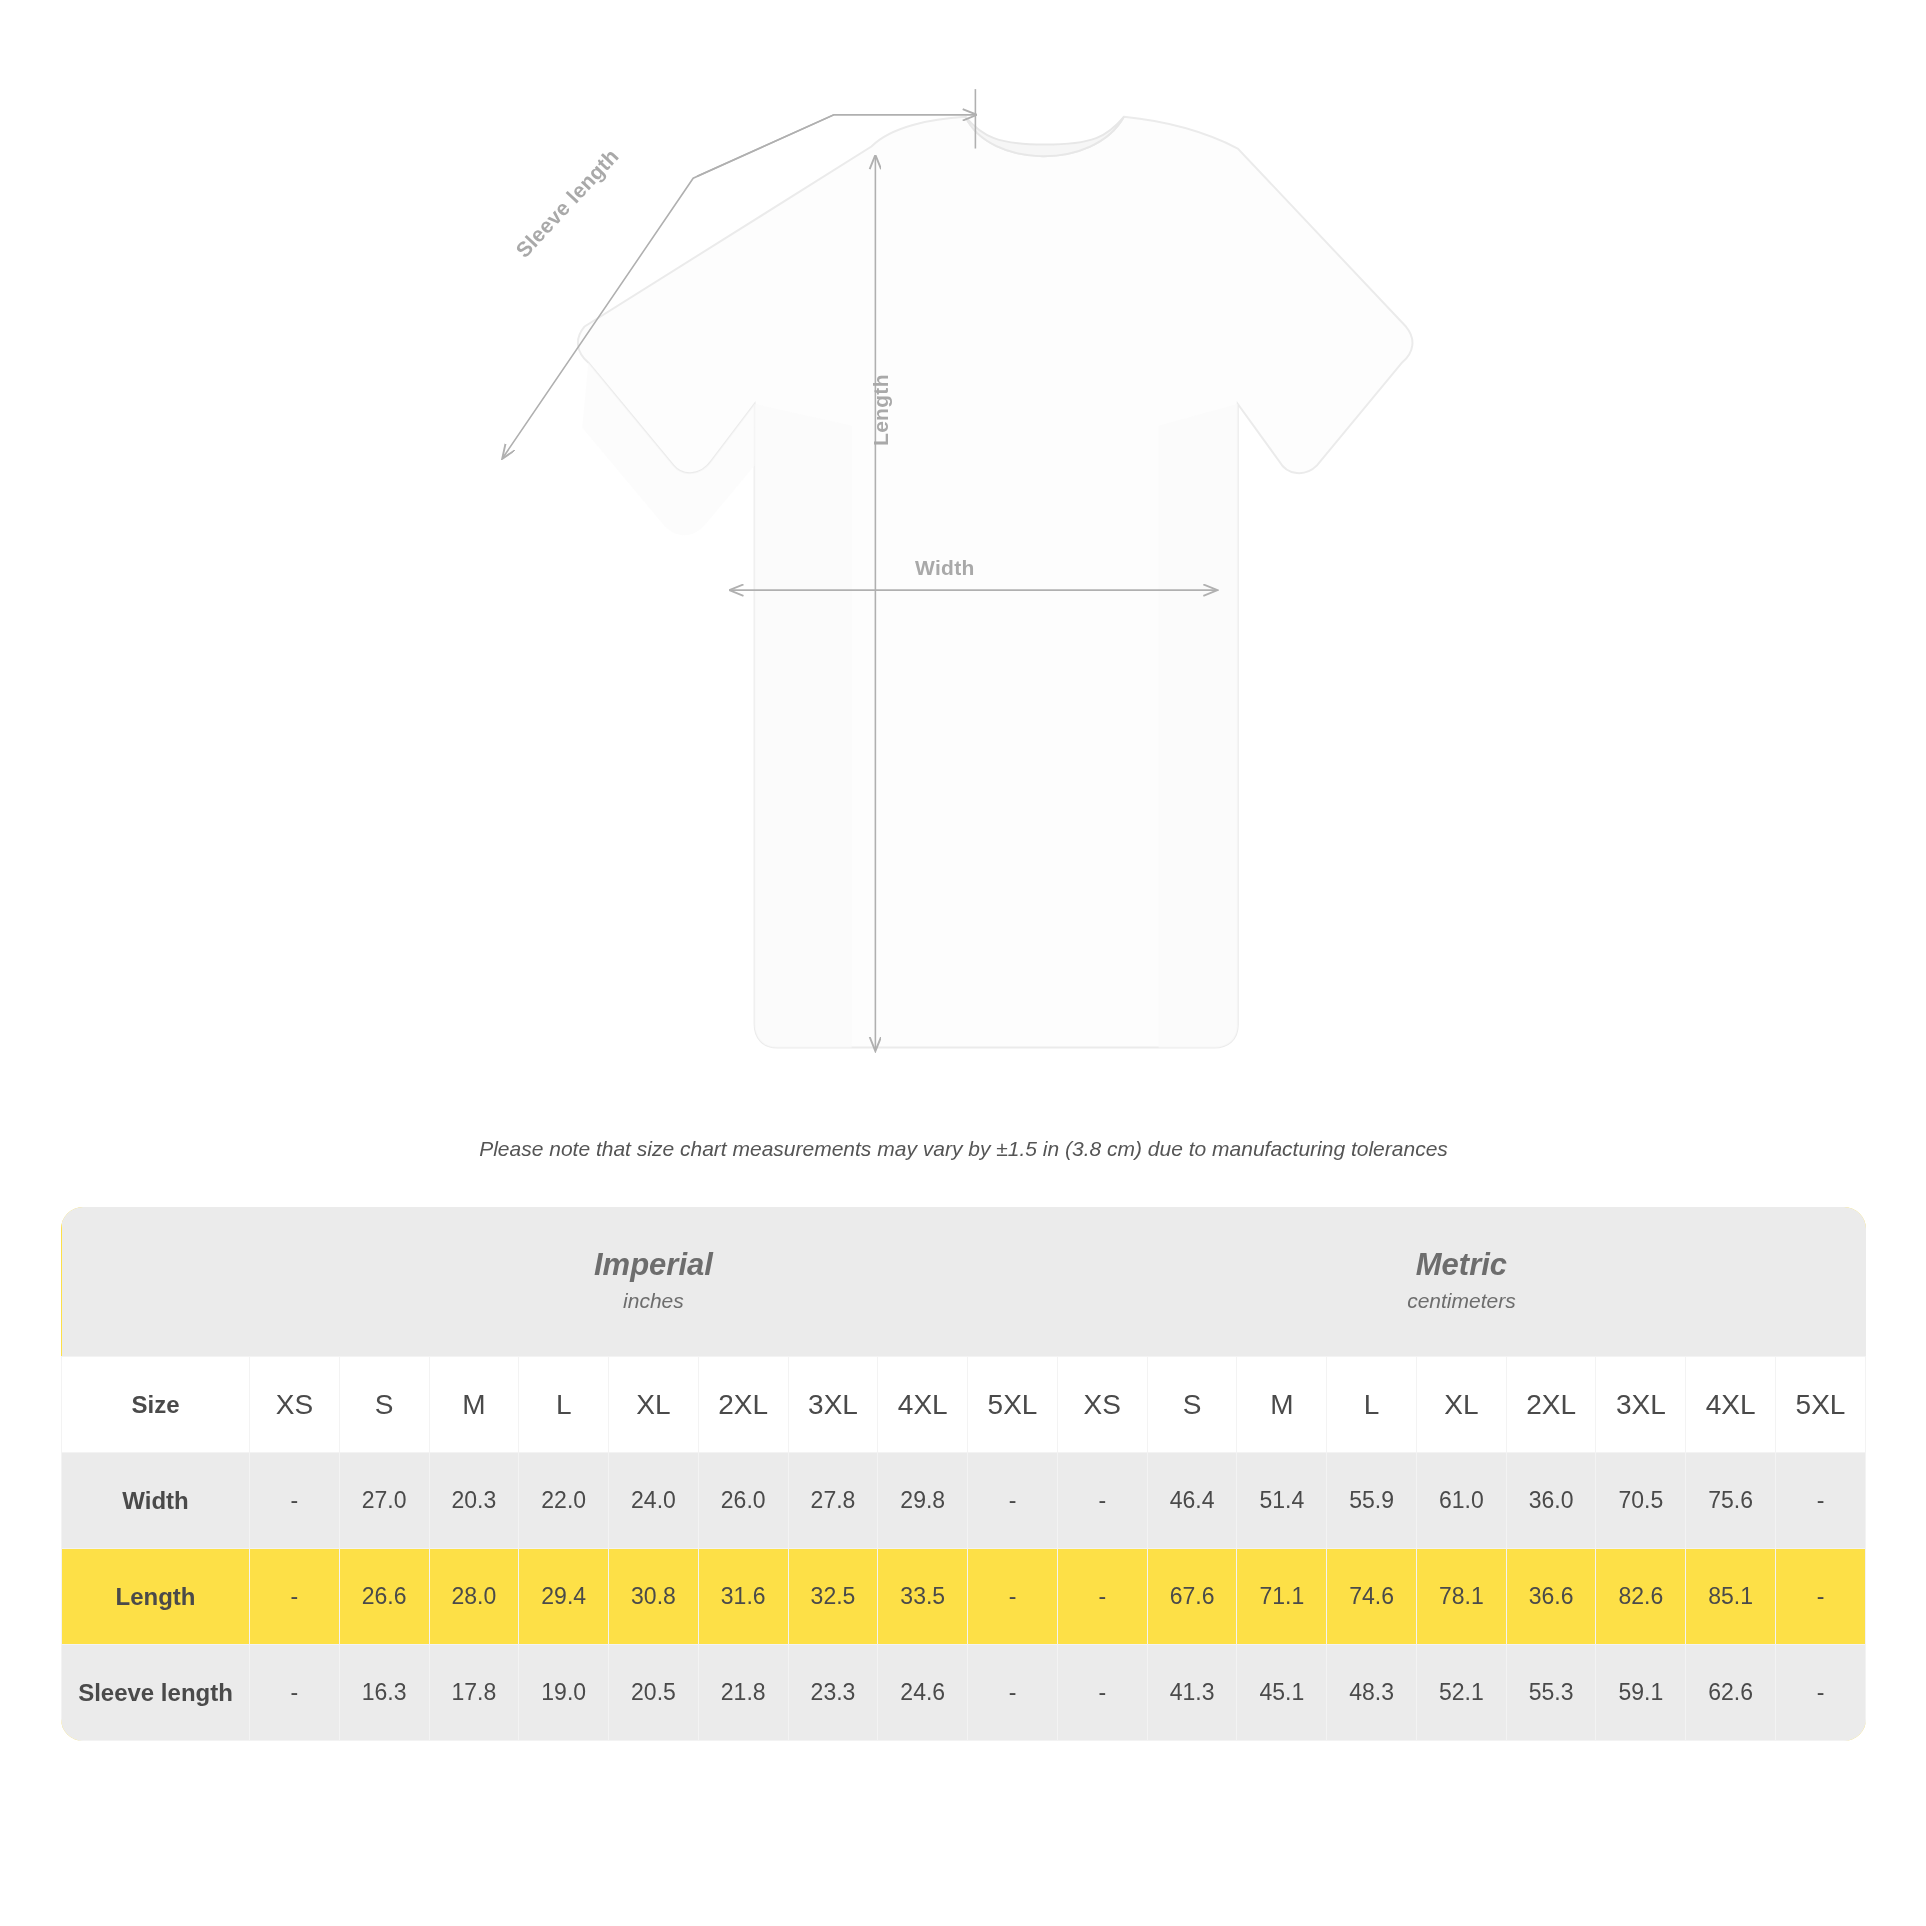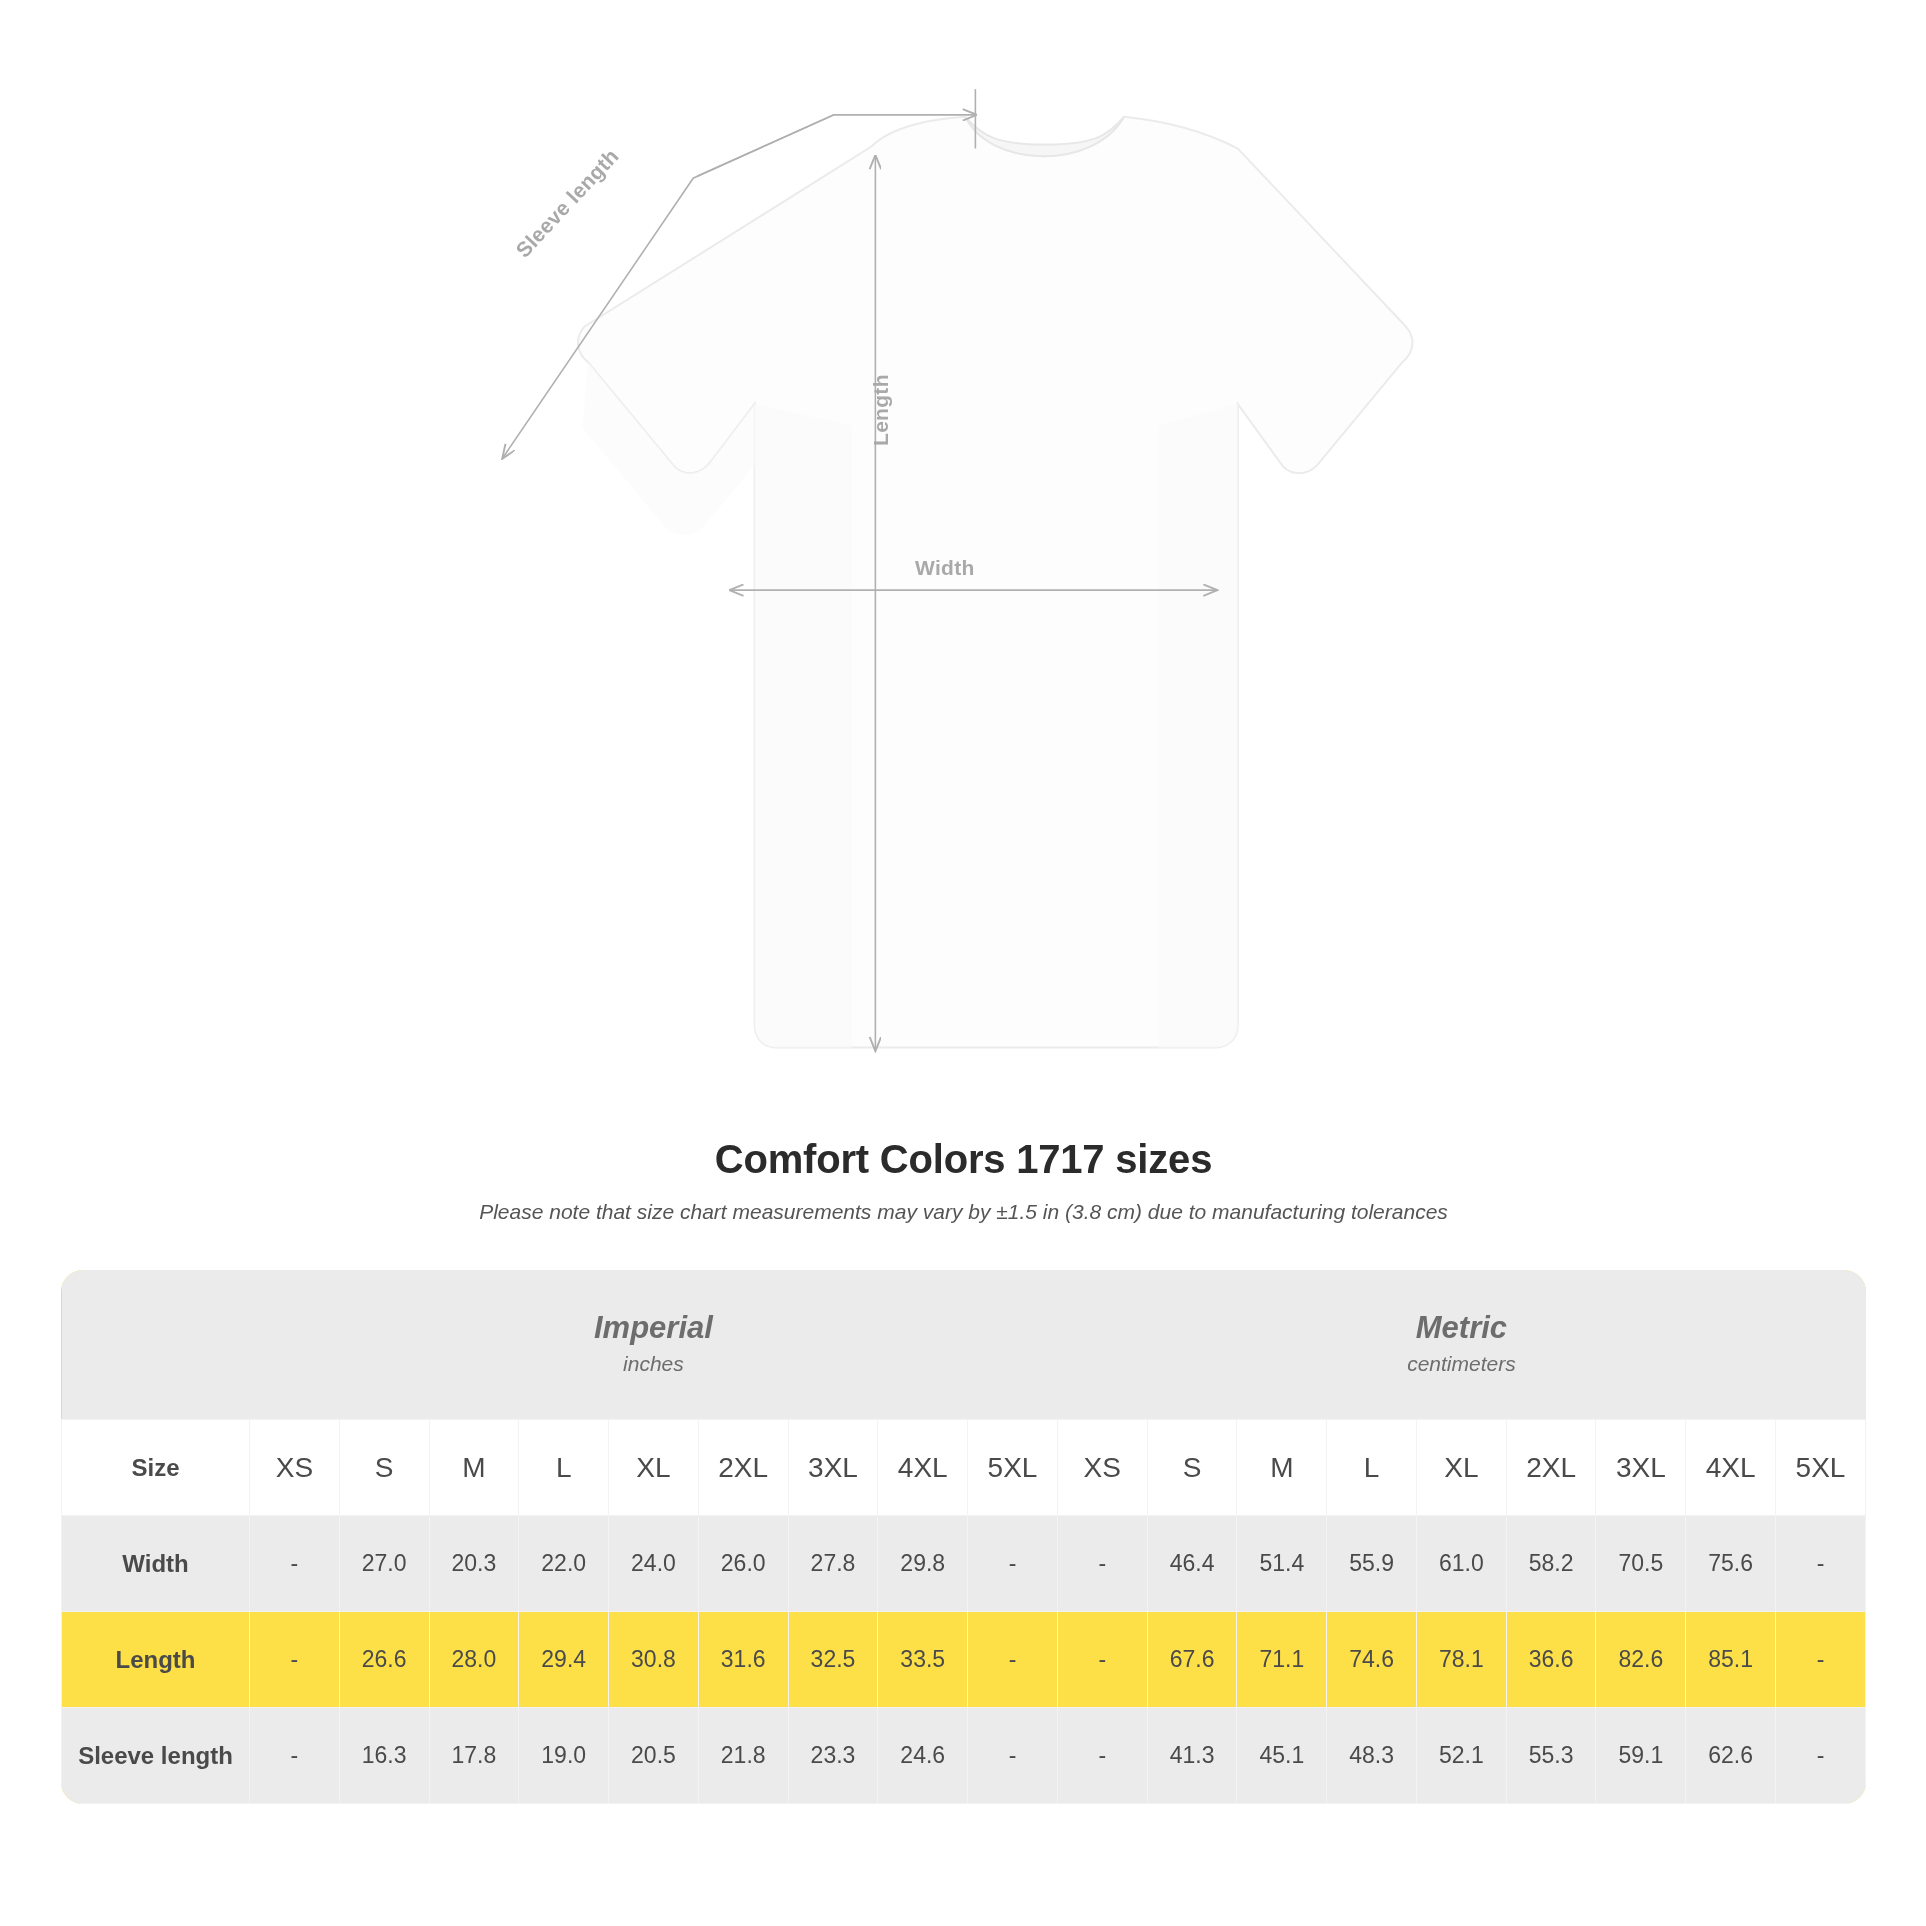--- a/index.html
+++ b/index.html
@@ -188,21 +188,20 @@
         <polyline points="842,116 700,180 508,462" marker-end="url(#arrow-end)"></polyline>
       </g>
     </svg>
 
     <div class="dim-label" id="label-width">Width</div>
     <div class="dim-label" id="label-length">Length</div>
     <div class="dim-label" id="label-sleeve">Sleeve length</div>
   </div>
 
   <div class="title-block">
-    <h1 class="chart-title">Comfort Colors 1717 sizes</h1>
     <div class="chart-note">Please note that size chart measurements may vary by ±1.5 in (3.8 cm) due to manufacturing tolerances</div>
   </div>
 
   <div class="table-wrap">
     <table>
       <colgroup id="table-colgroup">
         <col class="first-col">
       <col>
           <col>
           <col>
@@ -266,21 +265,21 @@
             <td>24.0</td>
             <td>26.0</td>
             <td>27.8</td>
             <td>29.8</td>
             <td>-</td>
             <td>-</td>
             <td>46.4</td>
             <td>51.4</td>
             <td>55.9</td>
             <td>61.0</td>
-            <td>58.2</td>
+            <td>36.0</td>
             <td>70.5</td>
             <td>75.6</td>
             <td>-</td>
           </tr>
           <tr class="data-row">
             <td class="rowlabel">Length</td>
             <td>-</td>
             <td>26.6</td>
             <td>28.0</td>
             <td>29.4</td>

